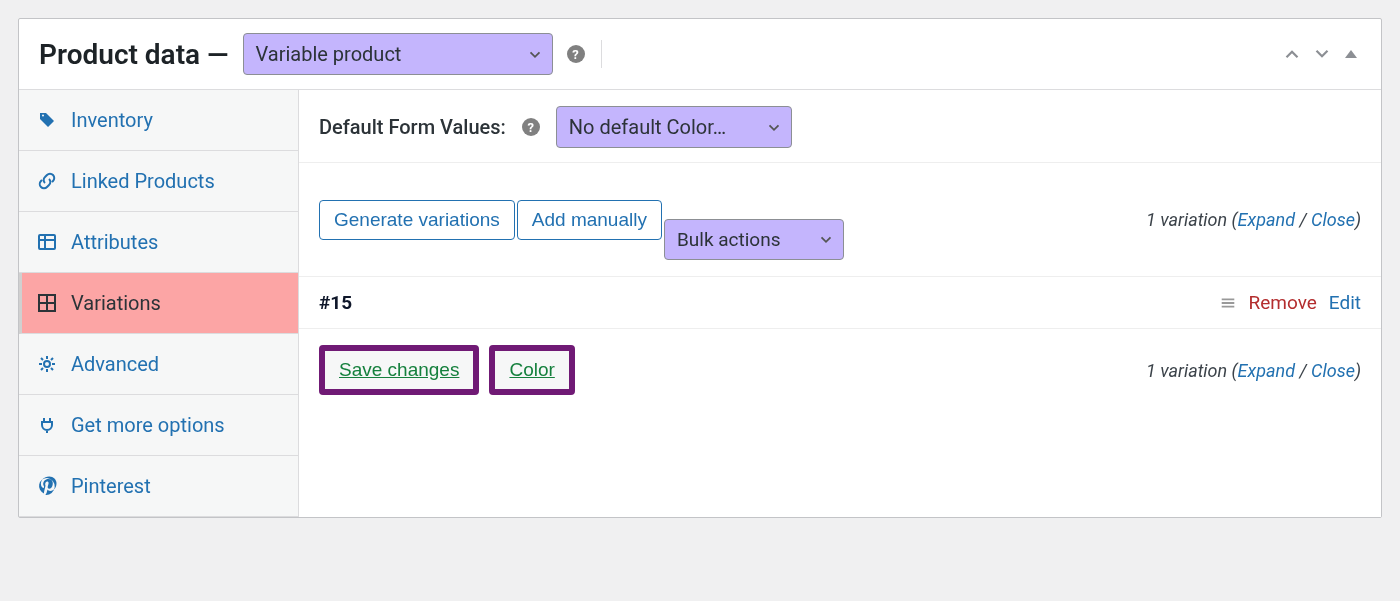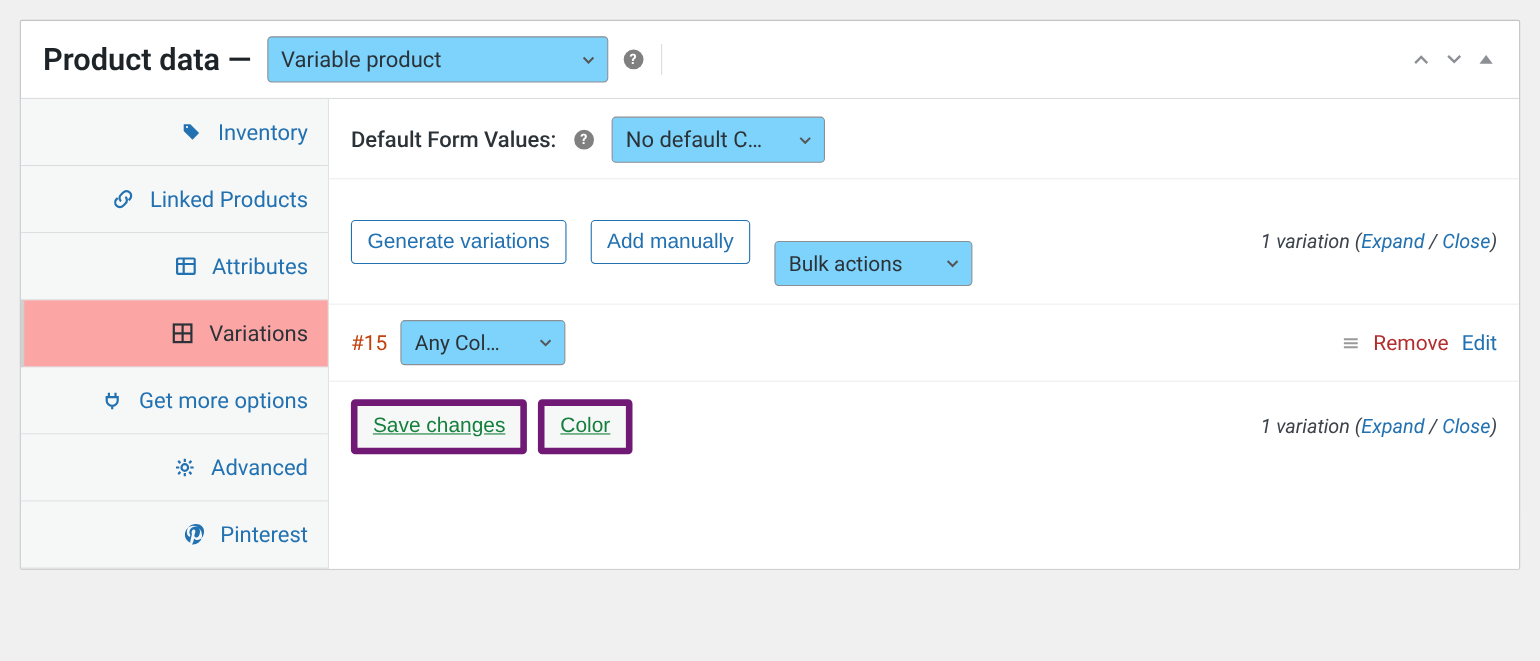--- a/index.html
+++ b/index.html
@@ -18,21 +18,21 @@
     width:100%;
   }
   .panel-header {
     display:flex; align-items:center; gap:14px;
     padding:14px 20px;
     border-bottom:1px solid #dcdcde;
   }
   .panel-title { font-size:28px; font-weight:600; color:#1d2327; white-space:nowrap; }
   .select {
     position:relative;
-    background:#7dd3fc;
+    background:#c4b5fd;
     border:1px solid #8c8f94;
     border-radius:4px;
     padding:8px 52px 8px 12px;
     font-size:20px;
     color:#2c3338;
     cursor:pointer;
     white-space:nowrap;
     text-overflow:ellipsis;
     overflow:hidden;
   }
@@ -53,21 +53,20 @@
   .collapse-icons span { cursor:pointer; display:inline-flex; }
   .body { display:flex; }
   .sidebar { width:280px; background:#f6f7f7; border-right:1px solid #dcdcde; }
   .side-item {
     display:flex; align-items:center; gap:14px;
     padding:18px 18px;
     border-bottom:1px solid #dcdcde;
     color:#2271b1; font-size:20px;
     cursor:pointer;
     background:#f6f7f7;
-    justify-content:flex-end;
   }
   .side-item .ico { width:20px; height:20px; display:inline-flex; color:#2271b1; }
   .side-item.active {
     background:#fca5a5;
     border-left:3px solid #d0d0d0;
     padding-left:15px;
     color:#2c3338;
   }
   .side-item.active .ico { color:#2c3338; }
   .main { flex:1; background:#fff; }
@@ -77,26 +76,26 @@
   .btn {
     border:1px solid #2271b1;
     color:#2271b1;
     background:#fff;
     border-radius:4px;
     padding:8px 14px;
     font-size:19px;
     cursor:pointer;
   }
   .btn.gray { border:6px solid #701a75; color:#15803d; background:#f6f7f7; cursor:default;text-decoration:underline; }
-  .toolbar-row { padding:16px 20px; border-bottom:1px solid #eee; display:flex; align-items:center; gap:22px; }
+  .toolbar-row { padding:16px 20px; border-bottom:1px solid #eee; display:flex; align-items:center; gap:2px; }
   .spacer { flex:1; }
   .summary { font-size:18px; font-style:italic; color:#3c434a; }
   .summary a { color:#2271b1; font-style:italic; cursor:pointer;text-align:right; }
   .variation-row { padding:14px 20px; border-bottom:1px solid #eee; display:flex; align-items:center; gap:12px; }
-  .vid { font-size:19px; font-weight:400; color:#c2410c; }
+  .vid { font-size:19px; font-weight:700; color:#0f172a; }
   .link-remove { color:#b32d2e; cursor:pointer; font-size:19px; }
   .link-edit { color:#2271b1; cursor:pointer; font-size:19px; }
   .drag-icon { color:#888; cursor:grab; display:inline-flex; }
   .footer-row { padding:16px 20px; display:flex; align-items:center; gap:10px; }
 </style>
 </head>
 <body>
 
 <div class="outer">
   <div class="panel">
@@ -163,49 +162,49 @@
               <svg viewBox="0 0 20 20">
                 <rect x="2" y="2" width="16" height="16" fill="none" stroke="currentColor" stroke-width="2"></rect>
                 <path d="M10 2v16M2 10h16" stroke="currentColor" stroke-width="2"></path>
               </svg>
             </span>
           <span>Variations</span>
         </div>
         <div class="side-item">
           <span class="ico">
               <svg viewBox="0 0 20 20">
-                <path d="M7 3v4M13 3v4M5 7h10v3a5 5 0 01-5 5 5 5 0 01-5-5V7zM10 15v3" fill="none" stroke="currentColor" stroke-width="2"></path>
-              </svg>
-            </span>
-          <span>Get more options</span>
-        </div>
-        <div class="side-item">
-          <span class="ico">
-              <svg viewBox="0 0 20 20">
                 <circle cx="10" cy="10" r="3" fill="none" stroke="currentColor" stroke-width="2"></circle>
                 <path d="M10 2v3M10 15v3M2 10h3M15 10h3M4 4l2 2M14 14l2 2M16 4l-2 2M6 14l-2 2" stroke="currentColor" stroke-width="2"></path>
               </svg>
             </span>
           <span>Advanced</span>
+        </div>
+        <div class="side-item">
+          <span class="ico">
+              <svg viewBox="0 0 20 20">
+                <path d="M7 3v4M13 3v4M5 7h10v3a5 5 0 01-5 5 5 5 0 01-5-5V7zM10 15v3" fill="none" stroke="currentColor" stroke-width="2"></path>
+              </svg>
+            </span>
+          <span>Get more options</span>
         </div>
         <div class="side-item">
           <span class="ico">
               <svg viewBox="0 0 20 20">
                 <path d="M10 2a8 8 0 00-3 15.4c0-.7 0-1.5.2-2.2l1.3-5.5s-.3-.7-.3-1.6c0-1.5.9-2.7 2-2.7.9 0 1.4.7 1.4 1.6 0 1-.6 2.4-.9 3.7-.3 1.1.6 2 1.7 2 2 0 3.4-2.6 3.4-5.7 0-2.3-1.6-4.1-4.4-4.1-3.2 0-5.2 2.4-5.2 5.1 0 .9.3 1.6.7 2.1.2.2.2.3.1.6l-.2 1c-.1.3-.3.4-.6.3-1.6-.7-2.3-2.4-2.3-4.4 0-3.3 2.8-7.2 8.3-7.2 4.4 0 7.3 3.2 7.3 6.6 0 4.5-2.5 7.9-6.2 7.9-1.2 0-2.4-.7-2.8-1.4l-.8 3c-.2.9-.8 1.8-1.3 2.5A8 8 0 1010 2z" fill="currentColor"></path>
               </svg>
             </span>
           <span>Pinterest</span>
         </div>
       </div>
 
       <div class="main">
         <div class="row first">
           <span class="label">Default Form Values:</span>
           <span class="help-icon">?</span>
-          <div class="select" style="width:194px;">
+          <div class="select" style="width:236px;">
             <span>No default Color…</span>
             <span class="chev"><svg viewBox="0 0 20 20">
                   <path d="M5 7l5 5 5-5" fill="none" stroke="#555" stroke-width="2"></path>
                 </svg></span>
           </div>
         </div>
 
         <div class="toolbar-row">
           <button class="btn">Generate variations</button>
           <button class="btn">Add manually</button>
@@ -217,26 +216,20 @@
           </div>
           <div class="spacer"></div>
           <span class="summary">
             <span>1 variation</span>
             (<a>Expand</a> / <a>Close</a>)
           </span>
         </div>
 
         <div class="variation-row">
           <span class="vid">#15</span>
-          <div class="select" style="width:150px; font-size:19px;">
-            <span>Any Color…</span>
-            <span class="chev"><svg viewBox="0 0 20 20">
-                  <path d="M5 7l5 5 5-5" fill="none" stroke="#555" stroke-width="2"></path>
-                </svg></span>
-          </div>
           <div class="spacer"></div>
           <span class="drag-icon">
               <svg width="18" height="18" viewBox="0 0 20 20">
                 <path d="M3 6h14M3 10h14M3 14h14" stroke="#999" stroke-width="2"></path>
               </svg>
             </span>
           <span class="link-remove">Remove</span>
           <span class="link-edit">Edit</span>
         </div>
 

